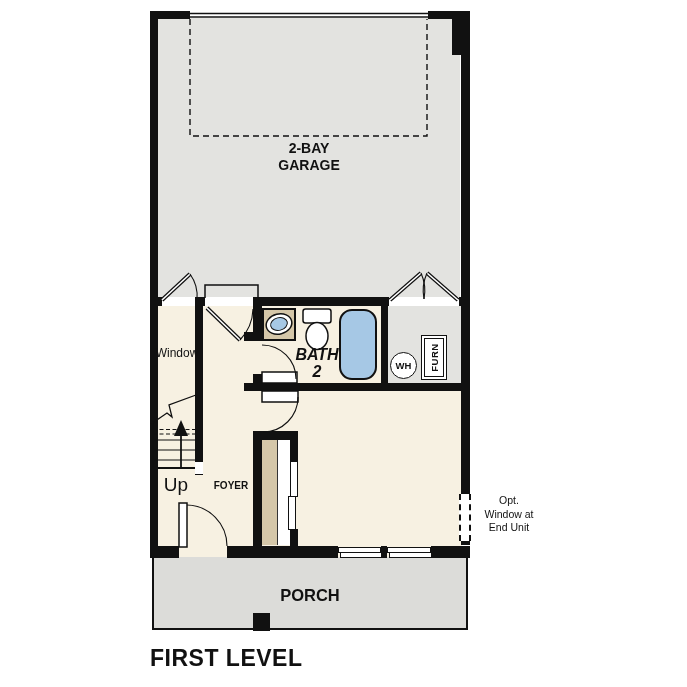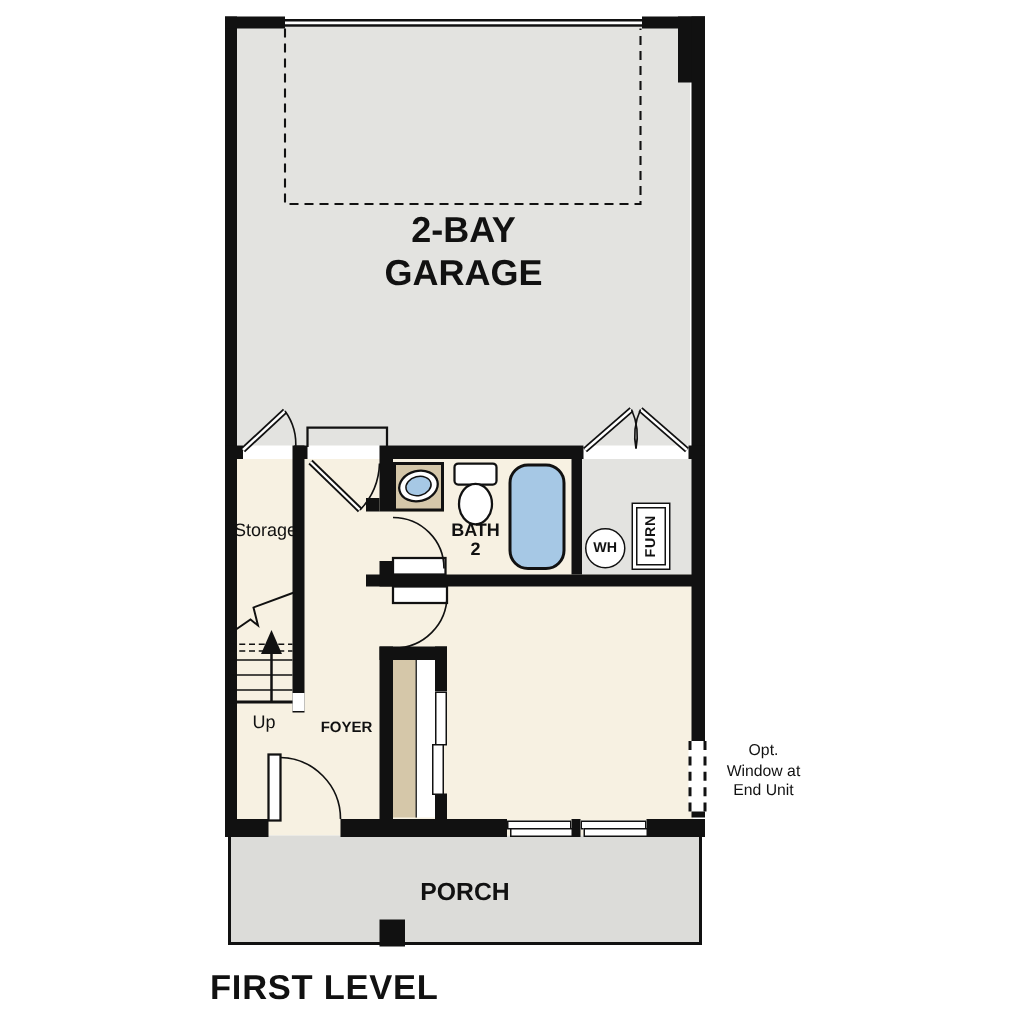--- a/index.html
+++ b/index.html
@@ -147,26 +147,26 @@
       <rect x="303" y="309" width="28" height="14" rx="2.5"></rect>
       <ellipse cx="317" cy="336" rx="11" ry="13.5"></ellipse>
     </g>
 
     <g transform="rotate(-14 279 324)">
       <ellipse cx="279" cy="324" rx="13" ry="10" fill="#fff" stroke="#111" stroke-width="1.5"></ellipse>
       <ellipse cx="279" cy="324" rx="8.5" ry="6.3" fill="#a6c8e5" stroke="#111" stroke-width="1"></ellipse>
     </g>
   </svg>
 
-  <div class="label bold" style="left:158px;top:140px;width:302px;font-size:24px;line-height:1.2;">2-BAY
+  <div class="label bold" style="left:158px;top:140px;width:302px;font-size:14px;line-height:1.2;">2-BAY
 GARAGE</div>
-  <div class="label" style="left:150px;top:346px;width:54px;font-size:12px;">Storage</div>
-  <div class="label bold" style="left:294px;top:347px;width:46px;font-size:12px;line-height:1.05;">BATH
+  <div class="label" style="left:150px;top:346px;width:54px;font-size:12px;">Window</div>
+  <div class="label bold" style="left:294px;top:347px;width:46px;font-size:16px;line-height:1.05;font-style:italic;">BATH
 2</div>
   <div class="label bold" style="left:200px;top:480px;width:62px;font-size:10px;">FOYER</div>
-  <div class="label" style="left:160px;top:474px;width:32px;font-size:12px;">Up</div>
+  <div class="label" style="left:160px;top:474px;width:32px;font-size:19px;">Up</div>
   <div class="label" style="left:476px;top:494px;width:66px;font-size:10.5px;line-height:1.3;">Opt.
 Window at
 End Unit</div>
   <div class="label bold" style="left:152px;top:586px;width:316px;font-size:16.5px;">PORCH</div>
-  <div class="label bold" style="left:140px;top:645px;width:220px;text-align:left;font-size:23px;letter-spacing:.5px;">FIRST LEVEL</div>
+  <div class="label bold" style="left:150px;top:645px;width:220px;text-align:left;font-size:23px;letter-spacing:.5px;">FIRST LEVEL</div>
 
 </div>
 
 </body></html>

